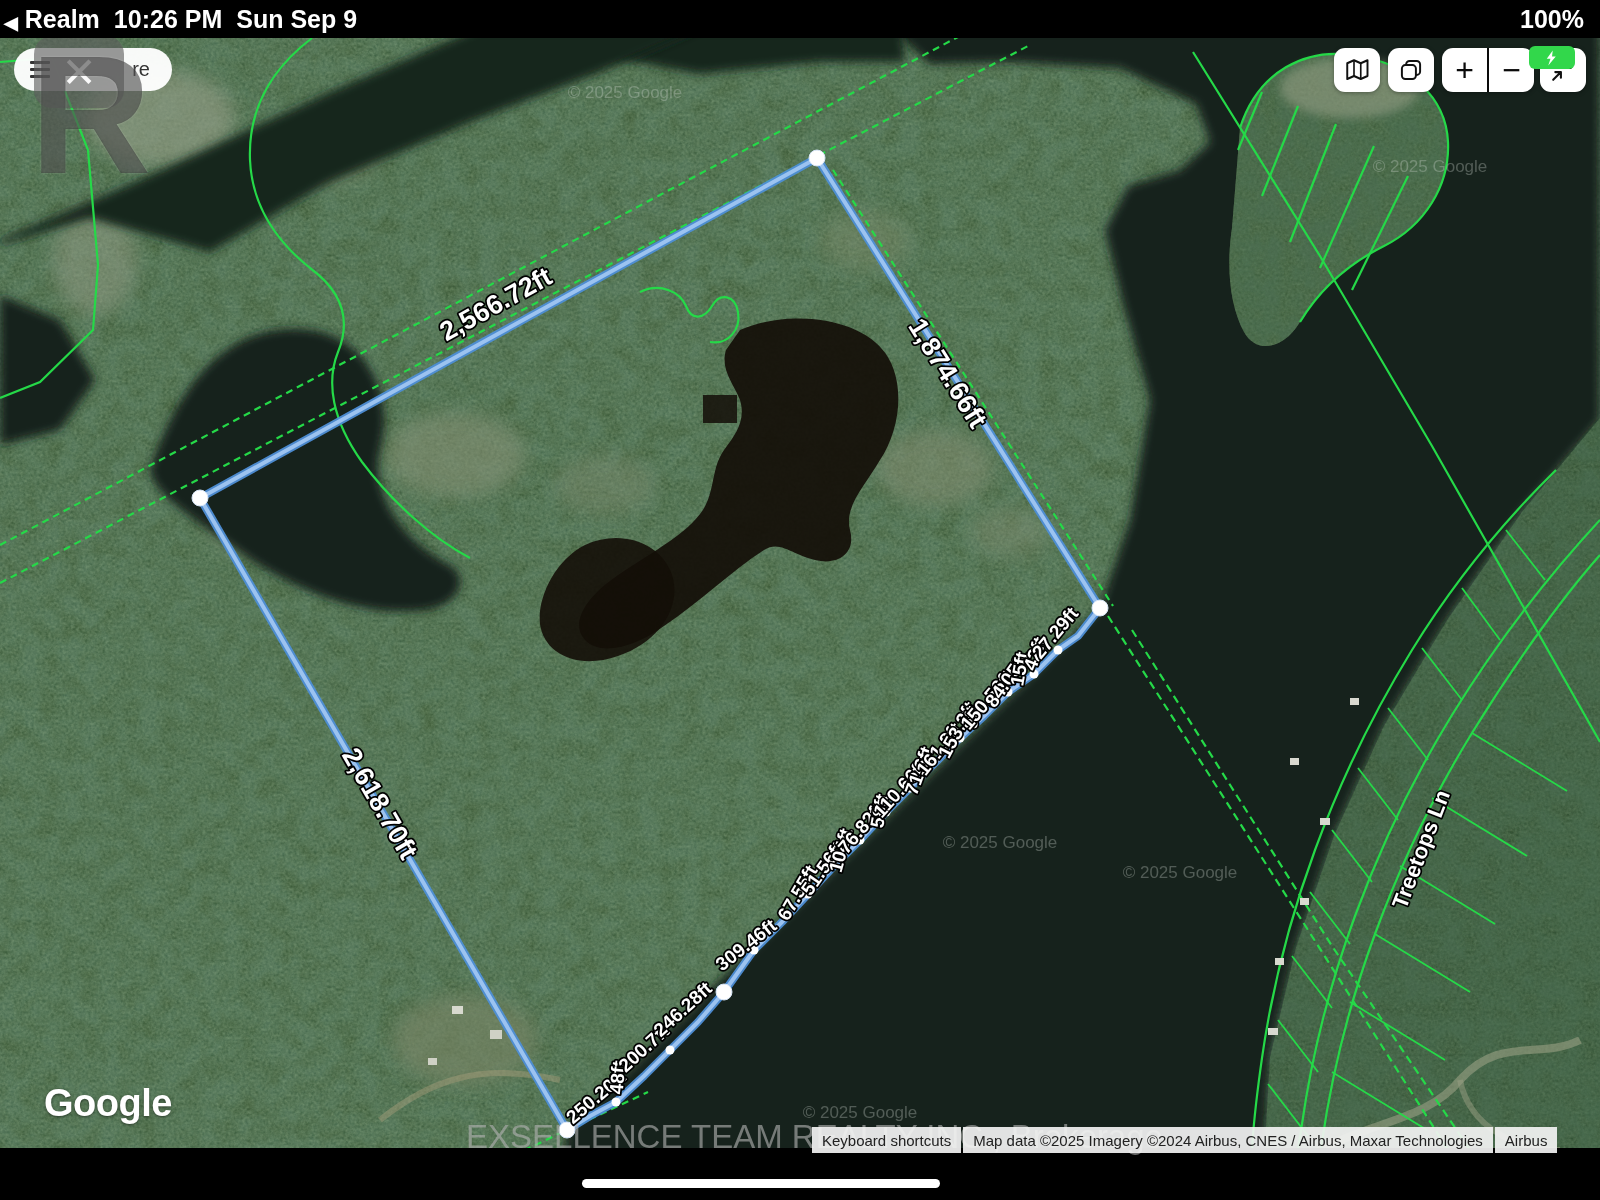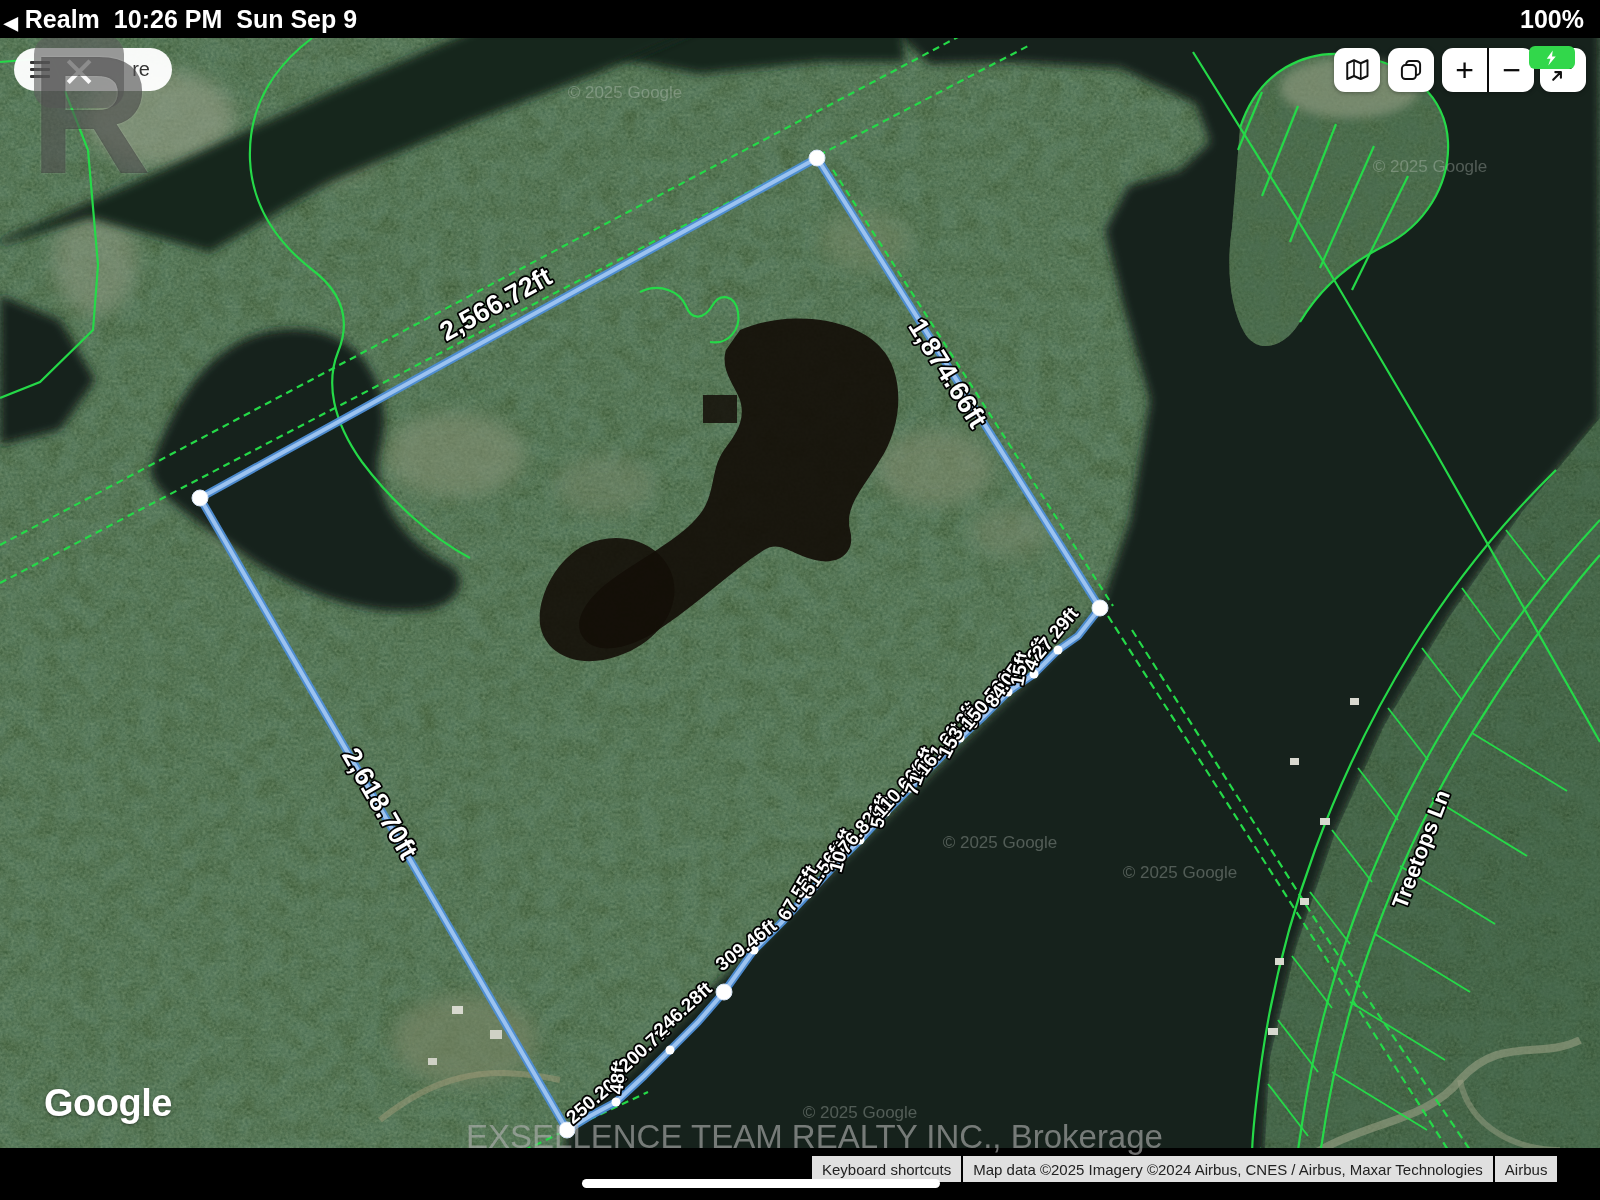--- a/index.html
+++ b/index.html
@@ -39,21 +39,21 @@
   .zoomgroup{width:92px;}
   .zoomgroup .half{width:45px;height:44px;display:flex;align-items:center;justify-content:center;
                    font-size:32px;font-weight:400;color:#0a0a0a;}
   .zoomdivider{width:2px;height:44px;background:#0a0a0a;}
   
   .blackband{position:absolute;left:0;top:1148px;width:1600px;height:52px;background:#000;z-index:10;}
   .googlelogo{position:absolute;left:44px;top:1082px;z-index:12;color:#fff;font-size:38px;font-weight:700;
               letter-spacing:-.5px;text-shadow:0 1px 3px rgba(0,0,0,.5);}
   .brokerage{position:absolute;left:466px;top:1118px;z-index:13;font-size:33px;
              color:rgba(178,178,178,.62);white-space:nowrap;}
-  .attribution{position:absolute;left:812px;top:1156px;z-index:14;display:flex;gap:2px;height:26px;
+  .attribution{position:absolute;left:812px;top:1127px;z-index:14;display:flex;gap:2px;height:26px;
                font-size:15px;color:#222;}
   .attribution .seg{background:rgba(243,243,243,.92);display:flex;align-items:center;
                     padding:0 10px;white-space:nowrap;}
   .homebar{position:absolute;left:582px;top:1179px;width:358px;height:9px;border-radius:5px;
            background:#fff;z-index:20;}
 </style>
 </head>
 <body>
 
 <div id="screen">

